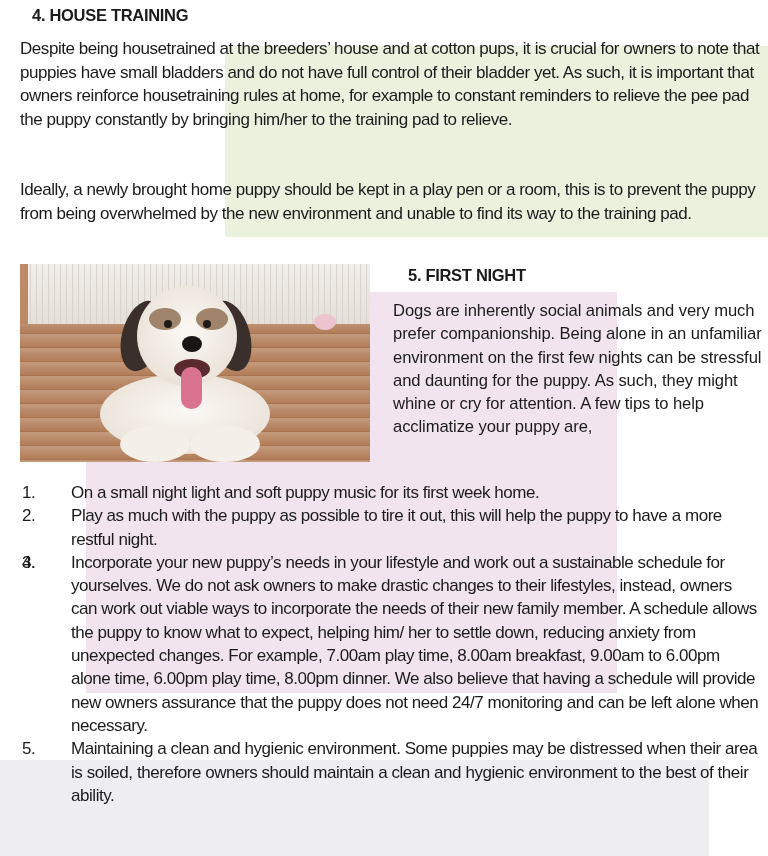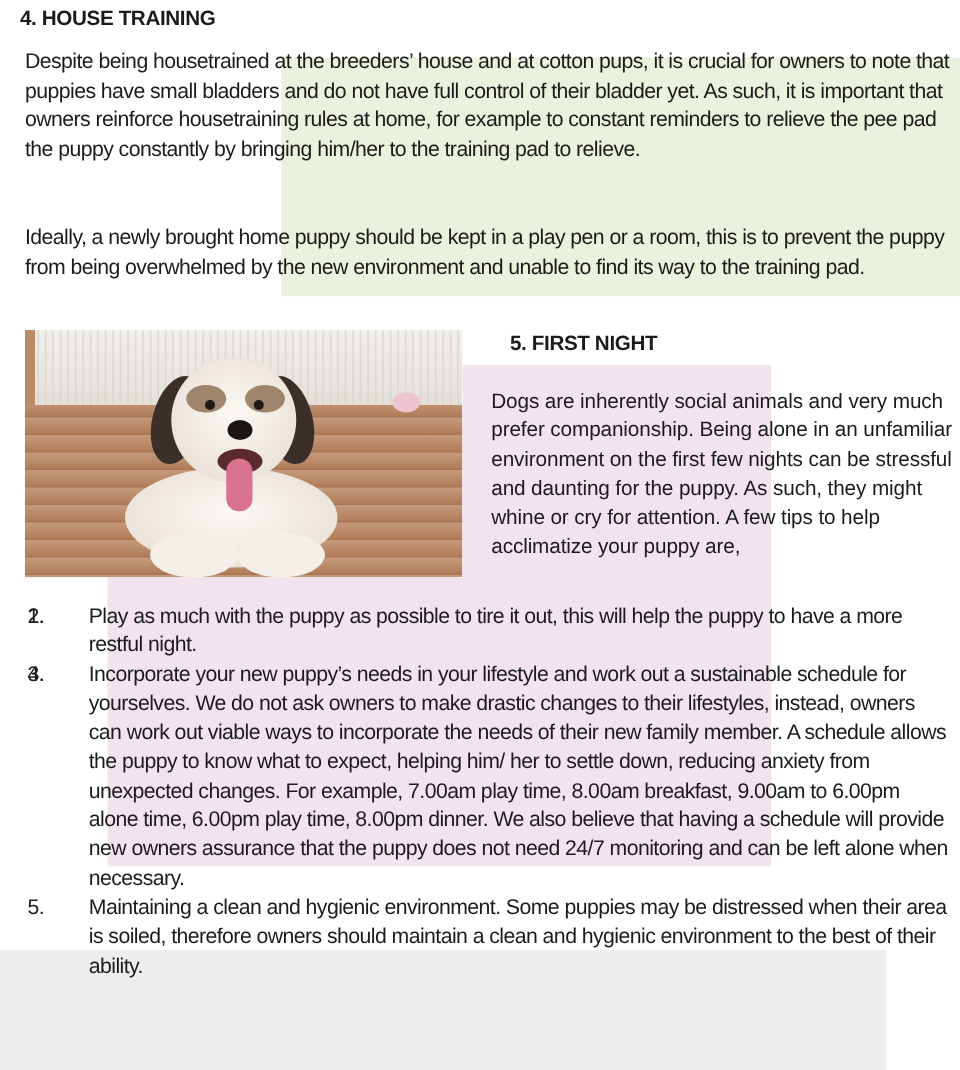--- a/index.html
+++ b/index.html
@@ -7,27 +7,27 @@
   .bg-box { position: absolute; z-index: 0; }
   .green-box { left: 225px; top: 46px; width: 543px; height: 191px; background: #eaf1dd; }
   .pink-box-a { left: 370px; top: 292px; width: 247px; height: 172px; background: #f1e4ee; }
   .pink-box-b { left: 86px; top: 462px; width: 531px; height: 231px; background: #f1e4ee; }
   .grey-box { left: 0px; top: 760px; width: 709px; height: 96px; background: #eeedf0; }
 
   .layer { position: absolute; z-index: 1; }
   .heading { font-weight: bold; font-size: 16.5px; letter-spacing: -0.3px; }
   .body-text { font-size: 17px; line-height: 23.5px; letter-spacing: -0.45px; }
 
-  #h4 { left: 16px; top: 6px; }
+  #h4 { left: 32px; top: 6px; }
   #p4a { left: 20px; top: 37px; width: 750px; }
   #p4b { left: 20px; top: 178px; width: 750px; }
 
   #photo { left: 20px; top: 264px; width: 350px; height: 198px; overflow: hidden; }
   #h5 { left: 393px; top: 266px; margin-left: 15px; }
-  #p5 { left: 393px; top: 309px; width: 370px; font-size: 16.6px; line-height: 23.3px; letter-spacing: -0.1px; }
+  #p5 { left: 393px; top: 299px; width: 370px; font-size: 16.6px; line-height: 23.3px; letter-spacing: -0.1px; }
 
   #list { left: 0; top: 481px; width: 768px; margin: 0; padding: 0; list-style: none; }
   #list li { position: relative; padding-left: 71px; width: 690px; font-size: 17px; line-height: 23.3px; letter-spacing: -0.45px; }
   #list li .num { position: absolute; left: 22px; top: 0; }
 </style>
 </head>
 <body>
 
 <div class="bg-box green-box"></div>
 <div class="bg-box pink-box-a"></div>
@@ -83,18 +83,18 @@
 
     <ellipse cx="172" cy="105" rx="18" ry="10" fill="#5a2a2e"></ellipse>
     <rect x="161" y="103" width="21" height="42" rx="10" fill="#d9738f"></rect>
   </svg>
 </div>
 
 <div id="h5" class="layer heading">5. FIRST NIGHT</div>
 <div id="p5" class="layer body-text">Dogs are inherently social animals and very much prefer companionship. Being alone in an unfamiliar environment on the first few nights can be stressful and daunting for the puppy. As such, they might whine or cry for attention. A few tips to help acclimatize your puppy are,</div>
 
 <ol id="list" class="layer">
-  <li><span class="num">1.</span></li>
+  <li><span class="num">1.</span><span>On a small night light and soft puppy music for its first week home.</span></li>
   <li><span class="num">2.</span><span>Play as much with the puppy as possible to tire it out, this will help the puppy to have a more restful night.</span></li>
   <li><span class="num">3.</span></li>
   <li><span class="num">4.</span><span>Incorporate your new puppy’s needs in your lifestyle and work out a sustainable schedule for yourselves. We do not ask owners to make drastic changes to their lifestyles, instead, owners can work out viable ways to incorporate the needs of their new family member. A schedule allows the puppy to know what to expect, helping him/ her to settle down, reducing anxiety from unexpected changes. For example, 7.00am play time, 8.00am breakfast, 9.00am to 6.00pm alone time, 6.00pm play time, 8.00pm dinner. We also believe that having a schedule will provide new owners assurance that the puppy does not need 24/7 monitoring and can be left alone when necessary.</span></li>
   <li><span class="num">5.</span><span>Maintaining a clean and hygienic environment. Some puppies may be distressed when their area is soiled, therefore owners should maintain a clean and hygienic environment to the best of their ability.</span></li>
 </ol>
 
 </body></html>

